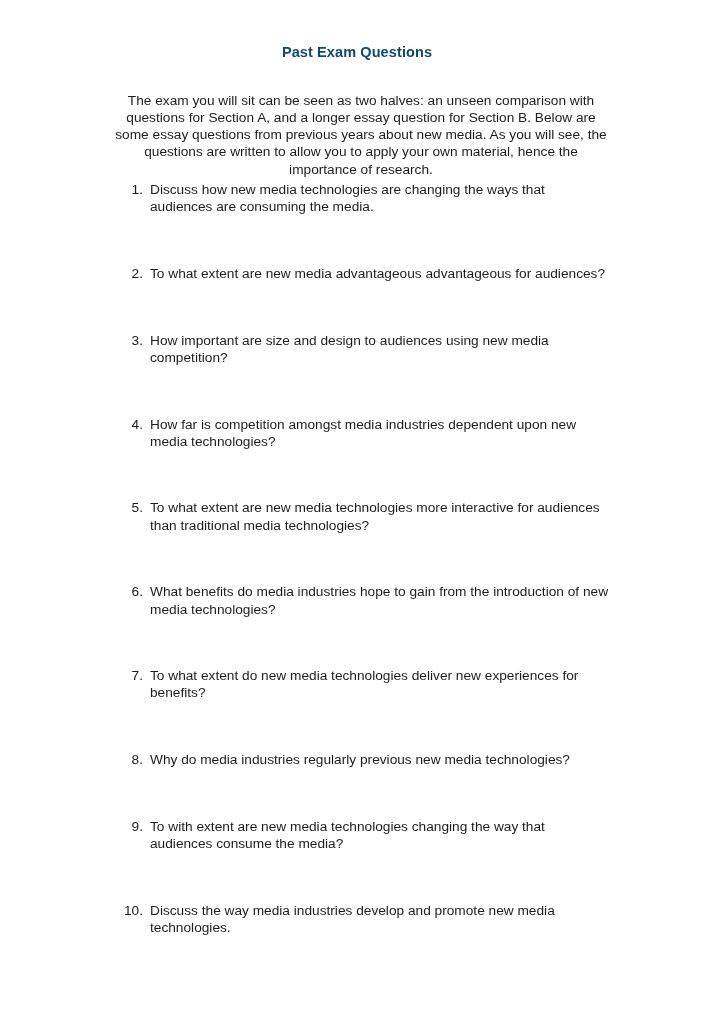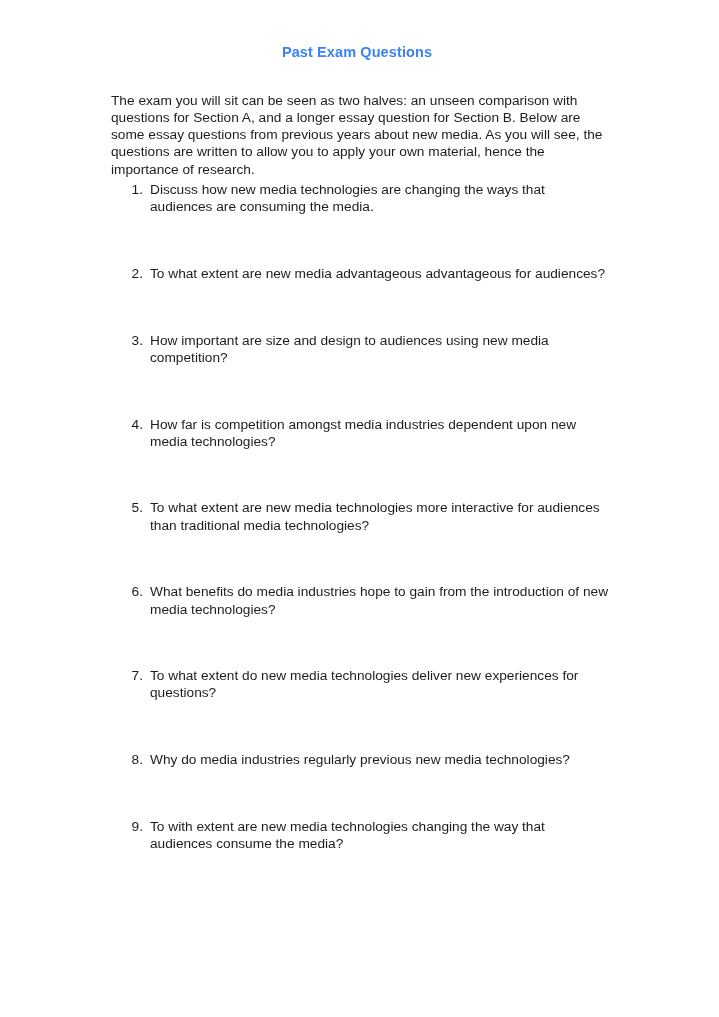--- a/index.html
+++ b/index.html
@@ -27,32 +27,32 @@
   .doc-title {
     position: absolute;
     top: 43px;
     left: 0;
     width: 714px;
     text-align: center;
     font-size: 14.5px;
     font-weight: bold;
     line-height: 18px;
     letter-spacing: 0.1px;
-    color: #3b82f6;
+    color: #0c4a6e;
   }
 
   
   .intro {
     position: absolute;
     top: 78px;
     left: 111px;
     width: 500px;
     font-size: 13.7px;
     line-height: 17.2px;
-    text-align: left;
+    text-align: center;
     color: #1d1d1d;
   }
 
   
   .question-list {
     position: absolute;
     top: 181px;
     left: 111px;
     width: 500px;
     margin: 0;
@@ -128,29 +128,33 @@
       <span class="q-text">To what extent are new media technologies more interactive for audiences than traditional media technologies?</span>
     </li>
 
     <li class="question-item">
       <span class="q-number">6.</span>
       <span class="q-text">What benefits do media industries hope to gain from the introduction of new media technologies?</span>
     </li>
 
     <li class="question-item">
       <span class="q-number">7.</span>
-      <span class="q-text">To what extent do new media technologies deliver new experiences for questions?</span>
+      <span class="q-text">To what extent do new media technologies deliver new experiences for benefits?</span>
     </li>
 
     <li class="question-item short">
       <span class="q-number">8.</span>
       <span class="q-text">Why do media industries regularly previous new media technologies?</span>
     </li>
 
     <li class="question-item">
       <span class="q-number">9.</span>
       <span class="q-text">To with extent are new media technologies changing the way that audiences consume the media?</span>
     </li>
 
+    <li class="question-item">
+      <span class="q-number">10.</span>
+      <span class="q-text">Discuss the way media industries develop and promote new media technologies.</span>
+    </li>
 
   </ol>
 
 </div>
 
 </body></html>

